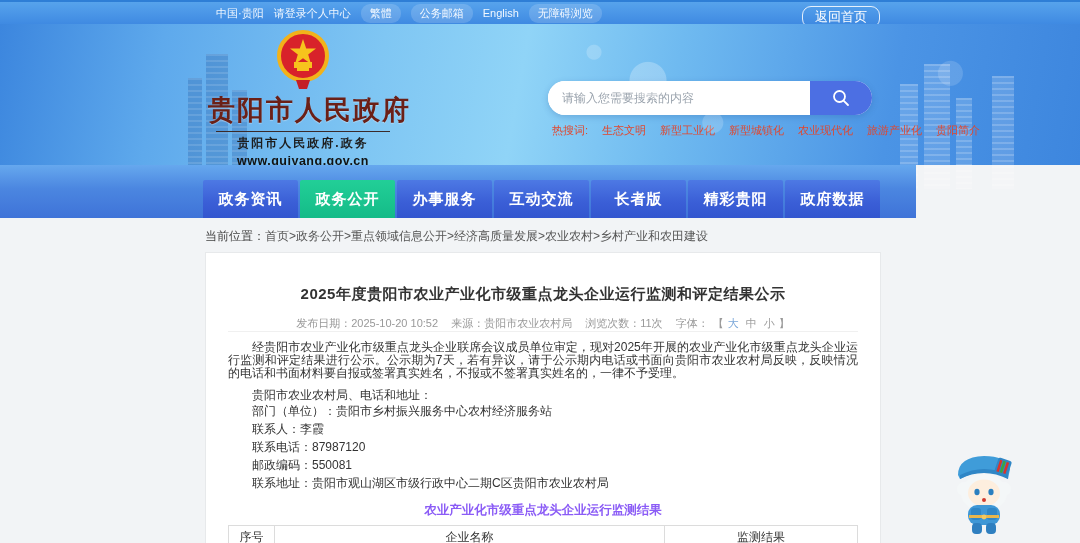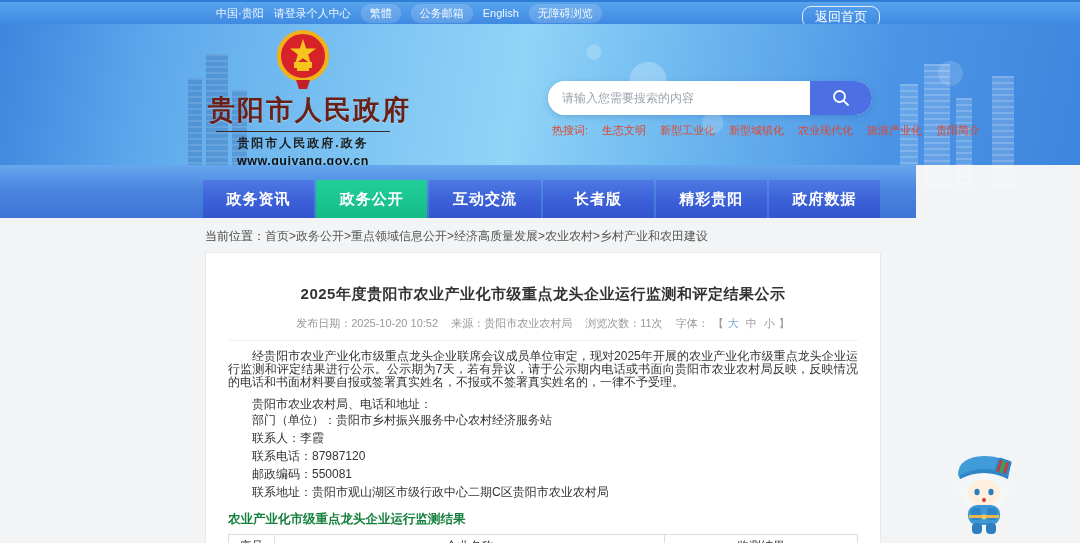--- a/index.html
+++ b/index.html
@@ -71,33 +71,33 @@
   .nav-btn.active { background:linear-gradient(180deg,#22cf97 0%,#14bb88 100%); }
 
   
   .content { position:absolute; left:0; top:218px; width:1080px; height:278px; background:#f2f4f6; }
   .breadcrumb { position:absolute; left:205px; top:10px; font-size:12px; color:#555; white-space:nowrap; }
   .breadcrumb .bc-label { color:#444; }
 
   .card { position:absolute; left:205px; top:34px; width:676px; height:520px;
     background:#fff; border:1px solid #e7e9eb; padding:12px 22px 0 22px; }
   .art-title { font-size:15px; font-weight:bold; color:#333; text-align:center; margin-top:20px; letter-spacing:0.5px; }
-  .art-meta { text-align:center; font-size:11px; color:#999; margin-top:12px; padding-bottom:9px;
+  .art-meta { text-align:center; font-size:11px; color:#999; margin-top:12px; 
     border-bottom:1px solid #f0f0f0; white-space:nowrap; }
   .art-meta span { margin:0 2px; }
   .art-meta .gap { margin-left:8px; }
   .fs-big { color:#7ba7d9; cursor:pointer; }
   .fs-mid, .fs-small { color:#9a9a9a; cursor:pointer; }
 
   .para { font-size:12px; color:#333; line-height:13px; margin-top:9px; text-align:justify; }
   .indent { text-indent:2em; }
   .contact { font-size:12px; color:#333; line-height:18px; text-indent:2em; }
   .contact + .contact { margin-top:0; }
 
-  .table-title { font-size:12.5px; font-weight:bold; color:#15803d; margin:10px 0 6px 0; }
+  .table-title { font-size:12.5px; font-weight:bold; color:#8b5cf6; text-align:center; margin:10px 0 6px 0; }
   table.result { width:100%; border-collapse:collapse; table-layout:fixed; }
   table.result th, table.result td { border:1px solid #dcdcdc; font-size:12px; color:#333;
     text-align:center; font-weight:normal; }
   table.result th { height:23px; background:#fff; }
   col.c-no { width:46px; } col.c-name { width:390px; } col.c-res { width:auto; }
 
   
   .mascot { position:absolute; right:56px; bottom:6px; width:78px; height:92px; cursor:pointer; }
 </style>
 </head>
@@ -159,20 +159,21 @@
       <span class="hw">农业现代化</span>
       <span class="hw">旅游产业化</span>
       <span class="hw">贵阳简介</span>
     </div>
   </div>
 
   <div class="navbar">
     <div class="nav-buttons">
       <a class="nav-btn">政务资讯</a>
       <a class="nav-btn active">政务公开</a>
+      <a class="nav-btn">办事服务</a>
       <a class="nav-btn">互动交流</a>
       <a class="nav-btn">长者版</a>
       <a class="nav-btn">精彩贵阳</a>
       <a class="nav-btn">政府数据</a>
     </div>
   </div>
 
   <div class="content">
     <div class="breadcrumb">
       <span class="bc-label">当前位置：</span><span>首页&gt;政务公开&gt;重点领域信息公开&gt;经济高质量发展&gt;农业农村&gt;乡村产业和农田建设</span>

